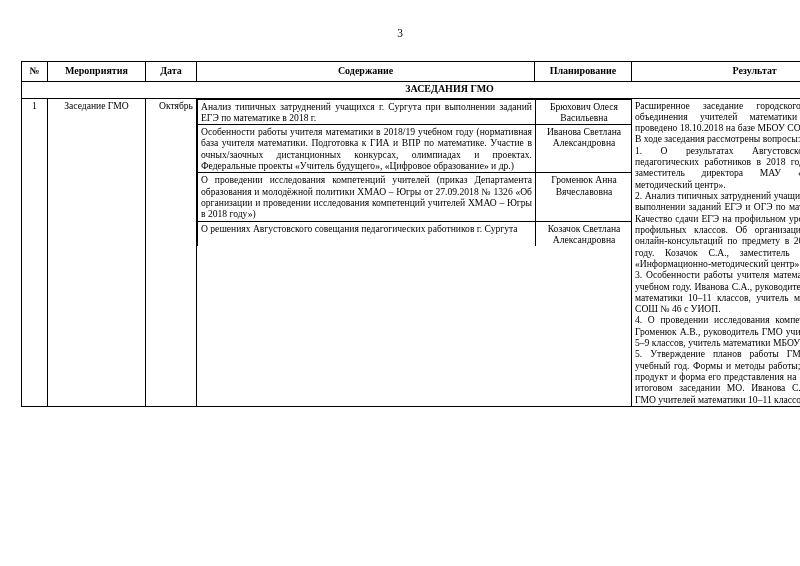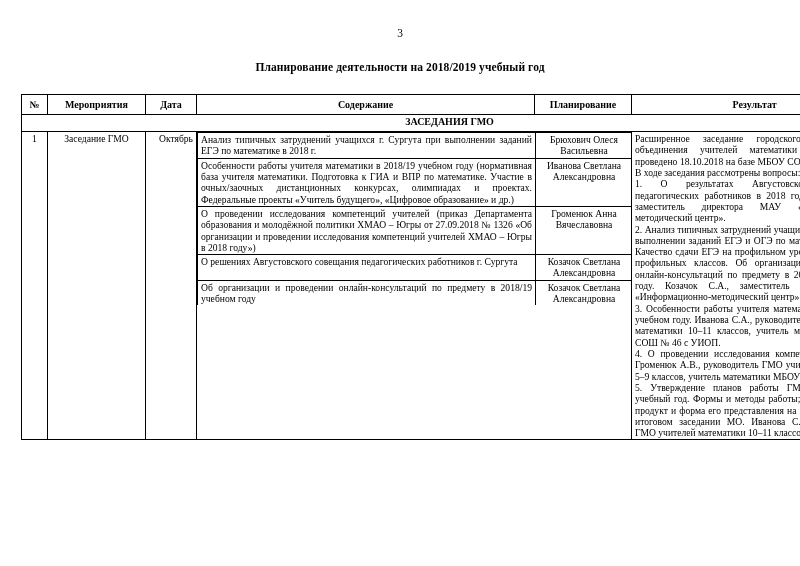--- a/index.html
+++ b/index.html
@@ -121,21 +121,20 @@
     text-align-last: left;
   }
 </style>
 </head>
 <body>
 
 <div class="page">
 
   <div class="page-number">3</div>
 
-  <div class="doc-title">Планирование деятельности на 2018/2019 учебный год</div>
 
   <div class="table-wrap">
     <table class="plan">
       <colgroup>
         <col style="width:26px">
         <col style="width:98px">
         <col style="width:51px">
         <col style="width:338px">
         <col style="width:97px">
         <col style="width:246px">
@@ -174,24 +173,20 @@
                     <td class="resp">Иванова Светлана Александровна</td>
                   </tr>
                   <tr>
                     <td class="content">О проведении исследования компетенций учителей (приказ Департамента образования и молодёжной политики ХМАО – Югры от 27.09.2018 № 1326 «Об организации и проведении исследования компетенций учителей ХМАО – Югры в 2018 году»)</td>
                     <td class="resp">Громенюк Анна Вячеславовна</td>
                   </tr>
                   <tr>
                     <td class="content">О решениях Августовского совещания педагогических работников г. Сургута</td>
                     <td class="resp">Козачок Светлана Александровна</td>
                   </tr>
-                  <tr>
-                    <td class="content">Об организации и проведении онлайн-консультаций по предмету в 2018/19 учебном году</td>
-                    <td class="resp">Козачок Светлана Александровна</td>
-                  </tr>
                 </tbody>
             </table>
           </td>
           <td class="c-result">
             <div class="result-body" id="result-body">
                 <p>Расширенное заседание городского методического объединения учителей математики (5-11 классы) проведено 18.10.2018 на базе МБОУ СОШ № 46 с УИОП. В ходе заседания рассмотрены вопросы:</p>
                 <p>1. О результатах Августовского совещания педагогических работников в 2018 году. Козачок С.А., заместитель директора МАУ «Информационно-методический центр».</p>
                 <p>2. Анализ типичных затруднений учащихся г. Сургута при выполнении заданий ЕГЭ и ОГЭ по математике в 2018 г. Качество сдачи ЕГЭ на профильном уровне выпускников профильных классов. Об организации и проведении онлайн-консультаций по предмету в 2018/2019 учебном году. Козачок С.А., заместитель директора МАУ «Информационно-методический центр».</p>
                 <p>3. Особенности работы учителя математики в 2018/2019 учебном году. Иванова С.А., руководитель ГМО учителей математики 10–11 классов, учитель математики МБОУ СОШ № 46 с УИОП.</p>
                 <p>4. О проведении исследования компетенций учителей. Громенюк А.В., руководитель ГМО учителей математики 5–9 классов, учитель математики МБОУ СШ № 31.</p>

